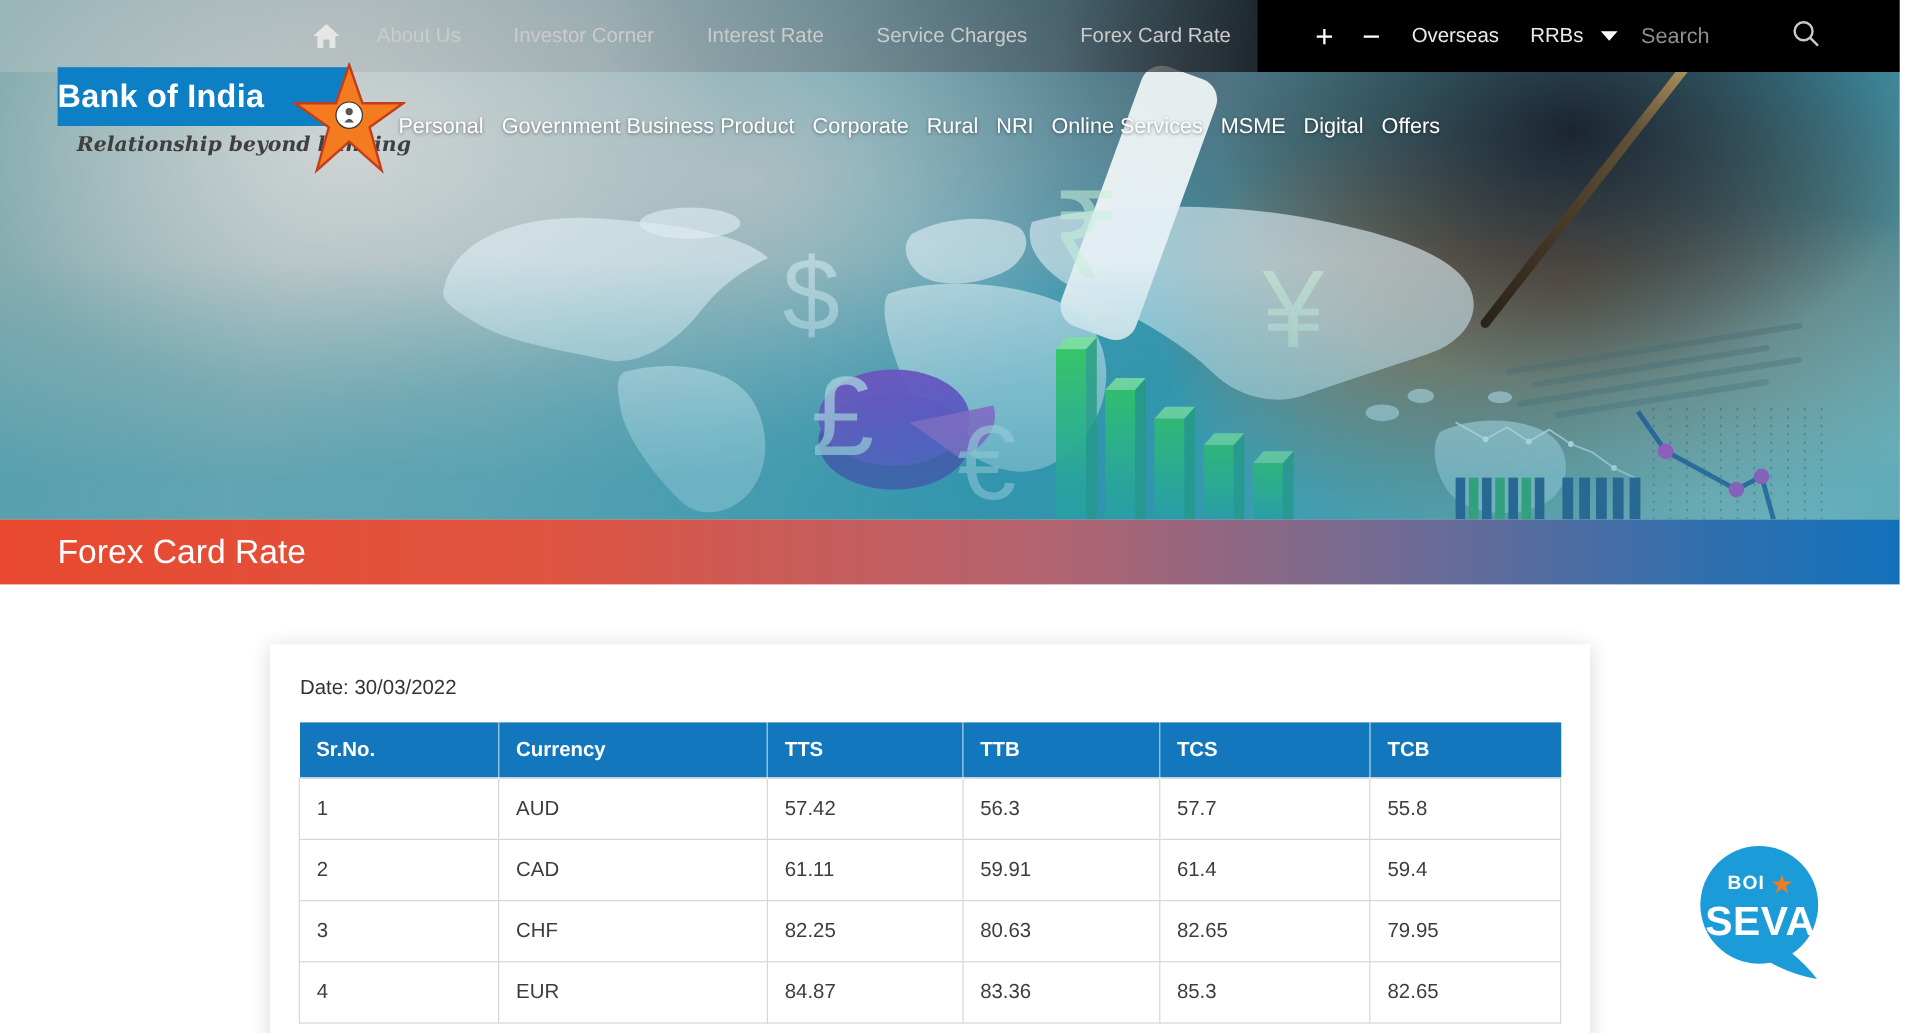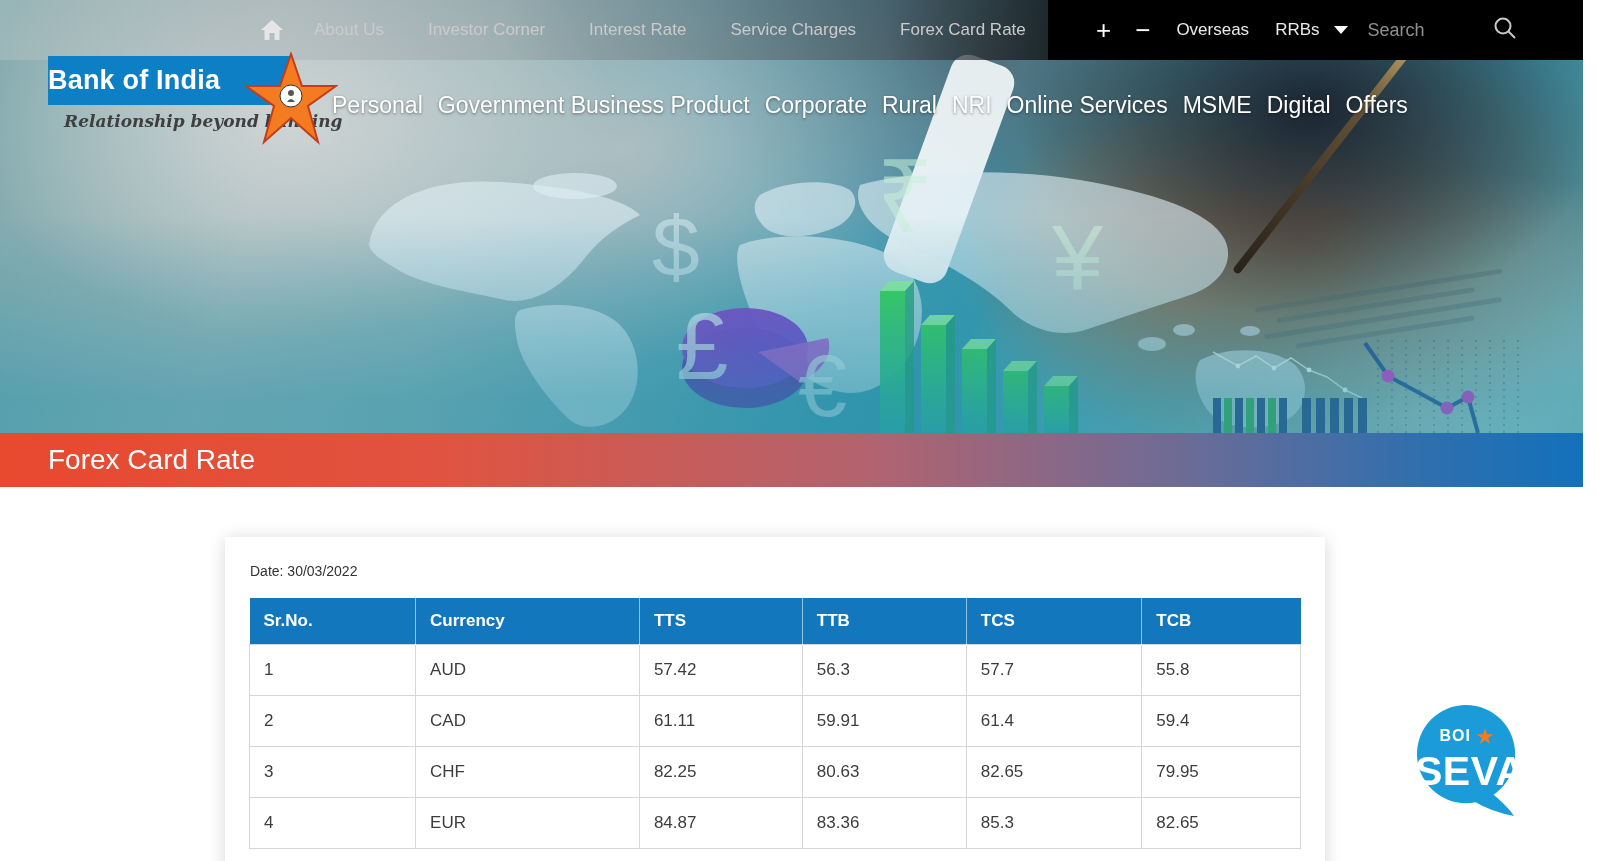--- a/index.html
+++ b/index.html
@@ -56,21 +56,21 @@
   .logo-box { position:relative; margin-top:30px; width:242px; height:49px; background:#0d7fc5;
     display:flex; align-items:center; }
   .logo-title { color:#fff; font-size:27px; font-weight:700; letter-spacing:.2px; }
   .logo-star { position:absolute; left:196px; top:-4px; z-index:2; }
   .logo-tag { margin-top:6px; margin-left:16px; font-family:"DejaVu Serif", serif;
     font-style:italic; font-weight:700; font-size:17px; color:#3f3f3f; white-space:nowrap; }
 
   
   .mainnav { position:absolute; left:332px; top:88px; height:34px; display:flex; gap:15px;
     align-items:center; z-index:30; }
-  .mn-link { color:#fff; font-size:23px; white-space:nowrap; cursor:pointer;
+  .mn-link { color:#fff; font-size:18px; white-space:nowrap; cursor:pointer;
     text-shadow:0 1px 3px rgba(0,0,0,.45); }
   .phonepanel { position:absolute; left:1200px; top:60px; width:383px; height:85px;
     background:rgba(13,21,30,.5); z-index:25; }
   .phone-wrap { position:absolute; left:18px; top:24px; display:flex; align-items:center; gap:12px; }
   .phone-num { color:rgba(230,238,243,.45); font-size:25px; letter-spacing:.5px; }
   .vdivider { position:absolute; left:295px; top:20px; width:1px; height:46px;
     background:rgba(255,255,255,.35); }
   .burger { position:absolute; left:322px; top:40px; width:40px; cursor:pointer; }
   .burger div { height:3px; background:#fff; margin-bottom:7px; border-radius:1px; }
   .burger .b2 { width:92%; }
@@ -78,37 +78,37 @@
 
   
   .banner { position:relative; width:1583px; height:54px;
     background:linear-gradient(90deg,#e8492f 0%,#e05340 28%,#b2636f 55%,#6f6b95 74%,#2f6fae 90%,#1271bb 100%);
     display:flex; align-items:center; }
   .banner-title { color:#fff; font-size:28px; font-weight:400; margin-left:48px; }
 
   
   .card { position:relative; margin:50px 0 0 225px; width:1100px; background:#fff;
     box-shadow:0 2px 16px rgba(0,0,0,.16); padding:26px 24px 60px; }
-  .dateline { font-size:14px; color:#333; margin-left:1px; }
+  .dateline { font-size:17px; color:#333; margin-left:1px; }
   table.rates { width:100%; border-collapse:collapse; margin-top:19px; table-layout:fixed; }
   table.rates th { background:#1377bd; color:#fff; font-size:17px; font-weight:700;
     text-align:left; padding:0 14px; border-right:1px solid rgba(255,255,255,.55); height:46px; }
   table.rates th:last-child { border-right:none; }
   table.rates td { font-size:17px; color:#3d3d3d; padding:15px 14px; height:49px;
     border:1px solid #d6d6d6; background:#fff; }
   col.c1{width:15.8%} col.c2{width:21.3%} col.c3{width:15.5%}
   col.c4{width:15.6%} col.c5{width:16.7%} col.c6{width:15.1%}
 
   
   .seva { position:absolute; left:1415px; top:703px; width:108px; height:118px; cursor:pointer; z-index:40; }
   .seva svg { position:absolute; inset:0; }
   .seva-text { position:absolute; left:0; top:22px; width:104px; text-align:center; color:#fff; }
   .seva-l1 { font-size:16px; font-weight:700; letter-spacing:1px; }
   .seva-l1 .st { color:#f47b20; font-size:19px; vertical-align:-2px; }
-  .seva-l2 { font-size:41px; font-weight:700; letter-spacing:.5px; margin-top:0px; }
+  .seva-l2 { font-size:34px; font-weight:700; letter-spacing:.5px; margin-top:0px; }
 </style>
 </head>
 <body>
 
 <div class="page">
 
   <div class="hero">
     <div class="photo"></div>
     <div class="cuff"></div>
 

